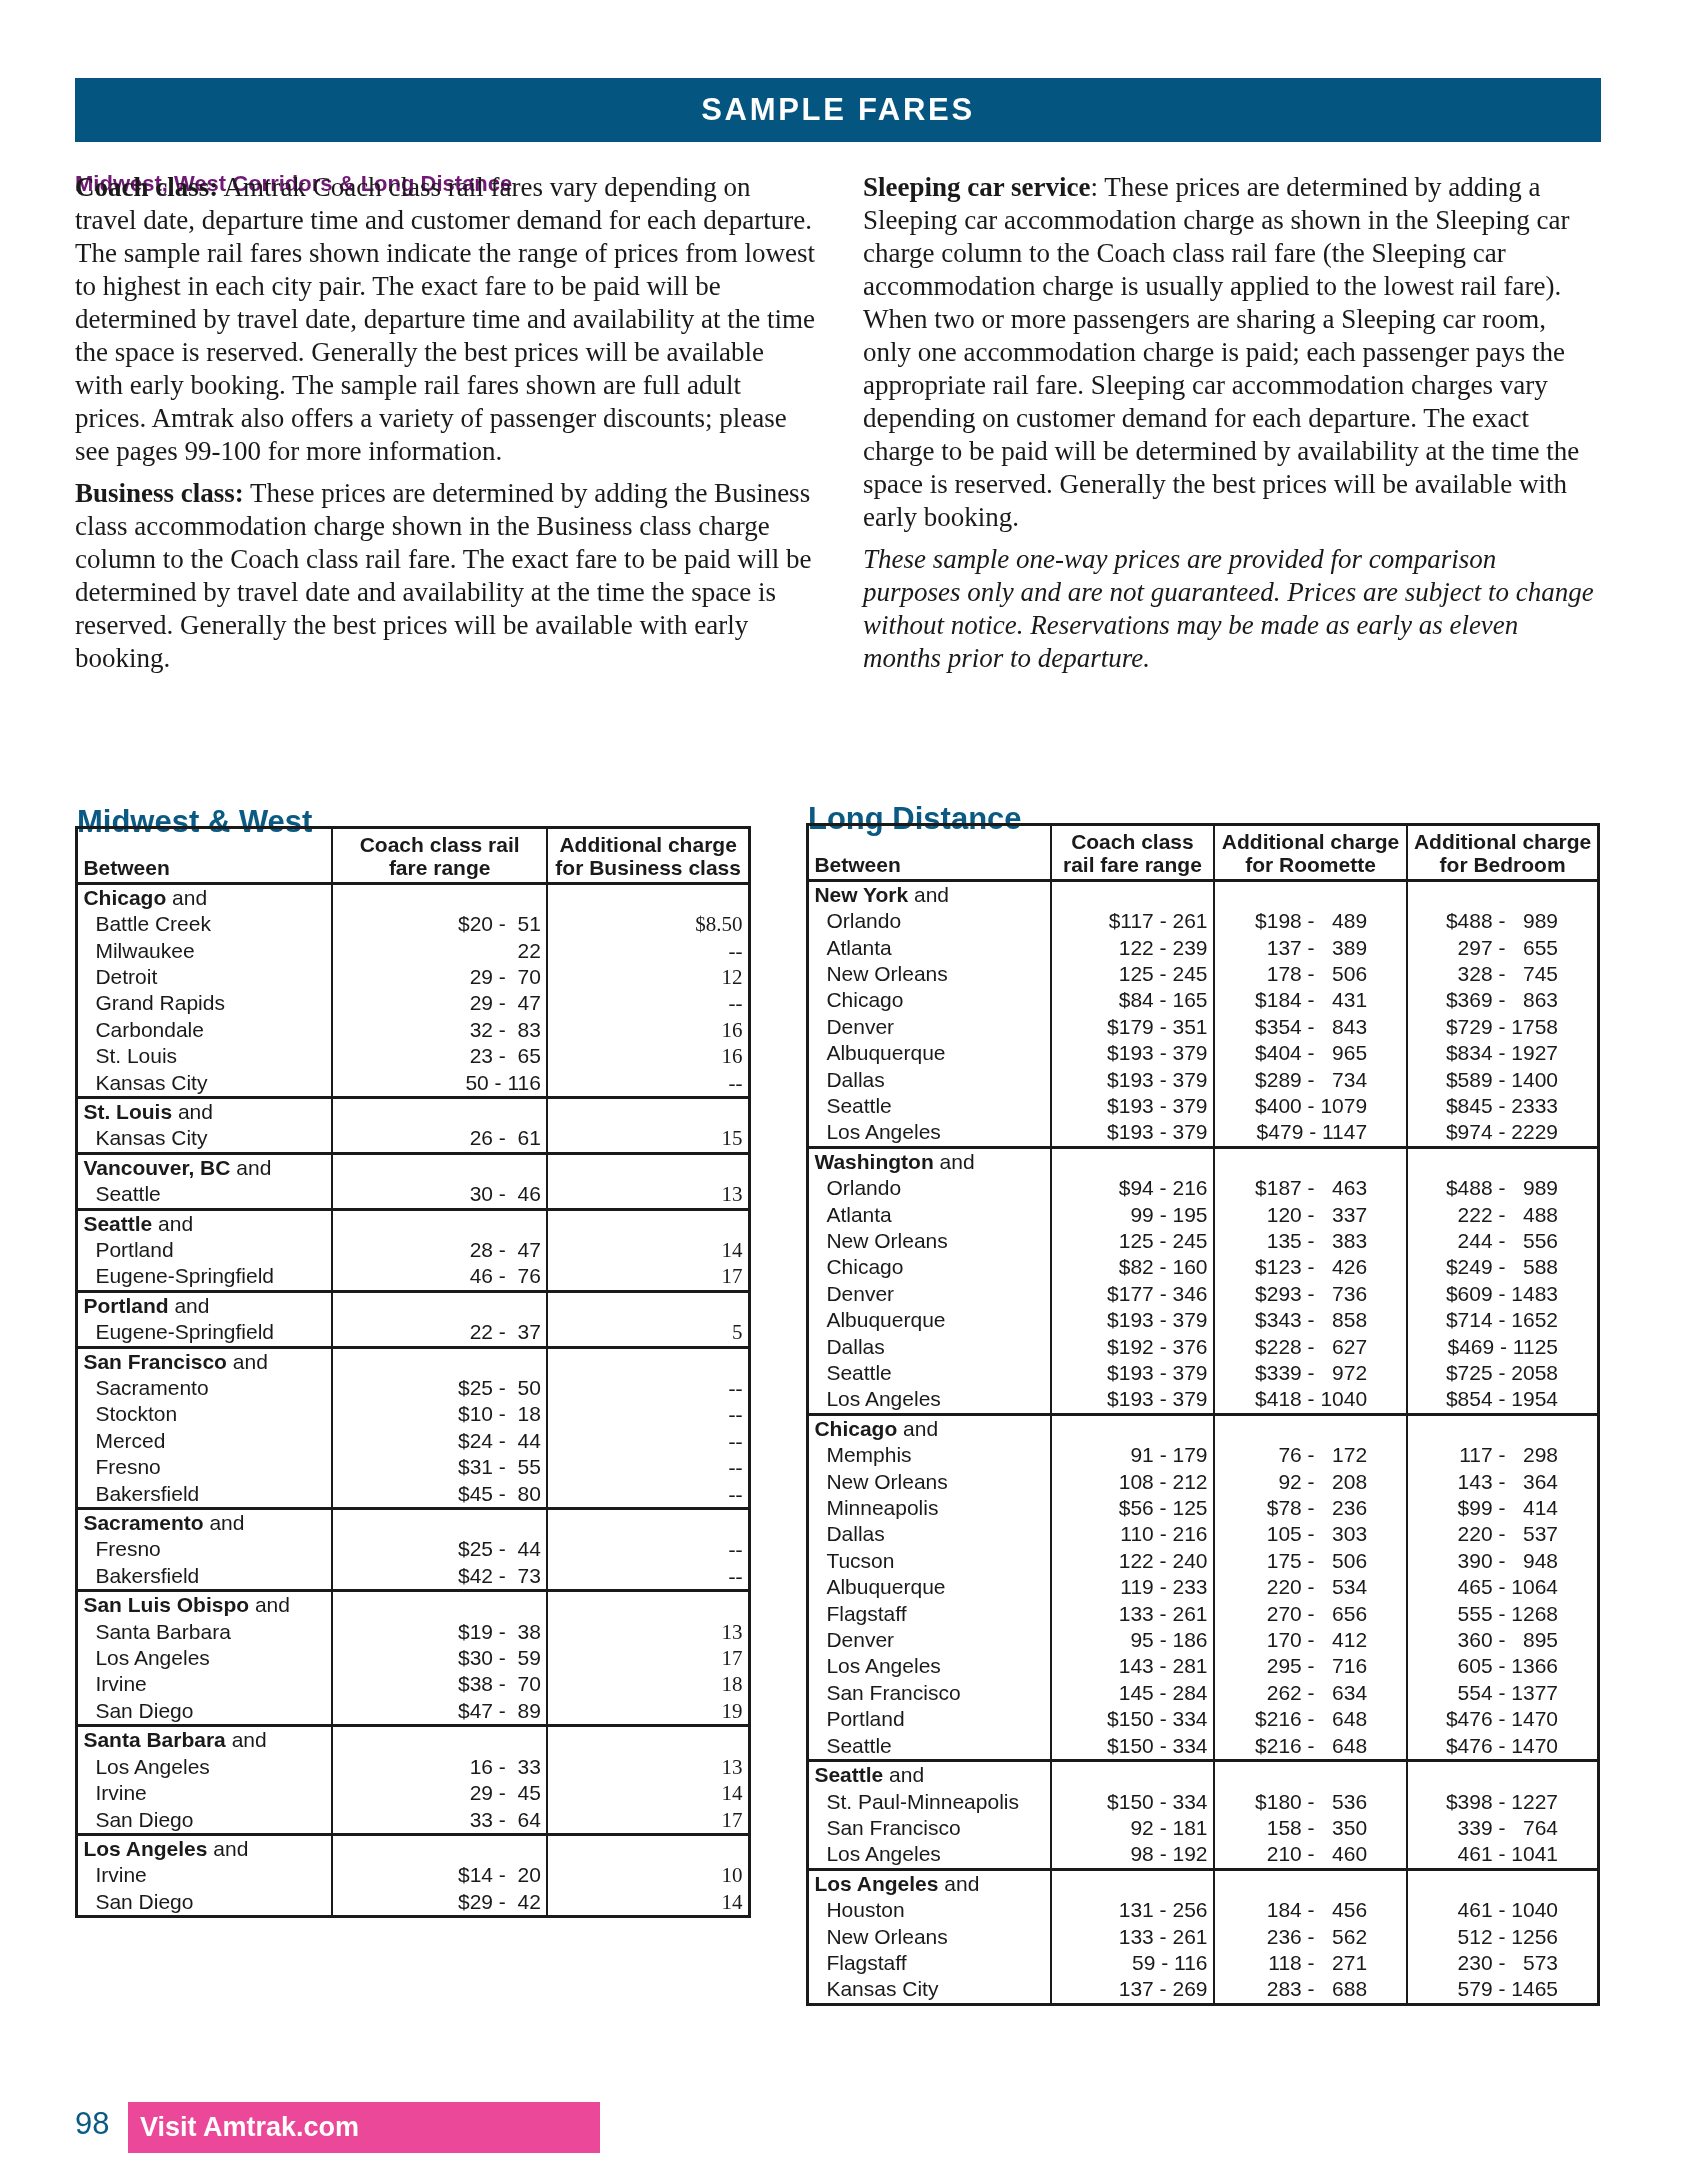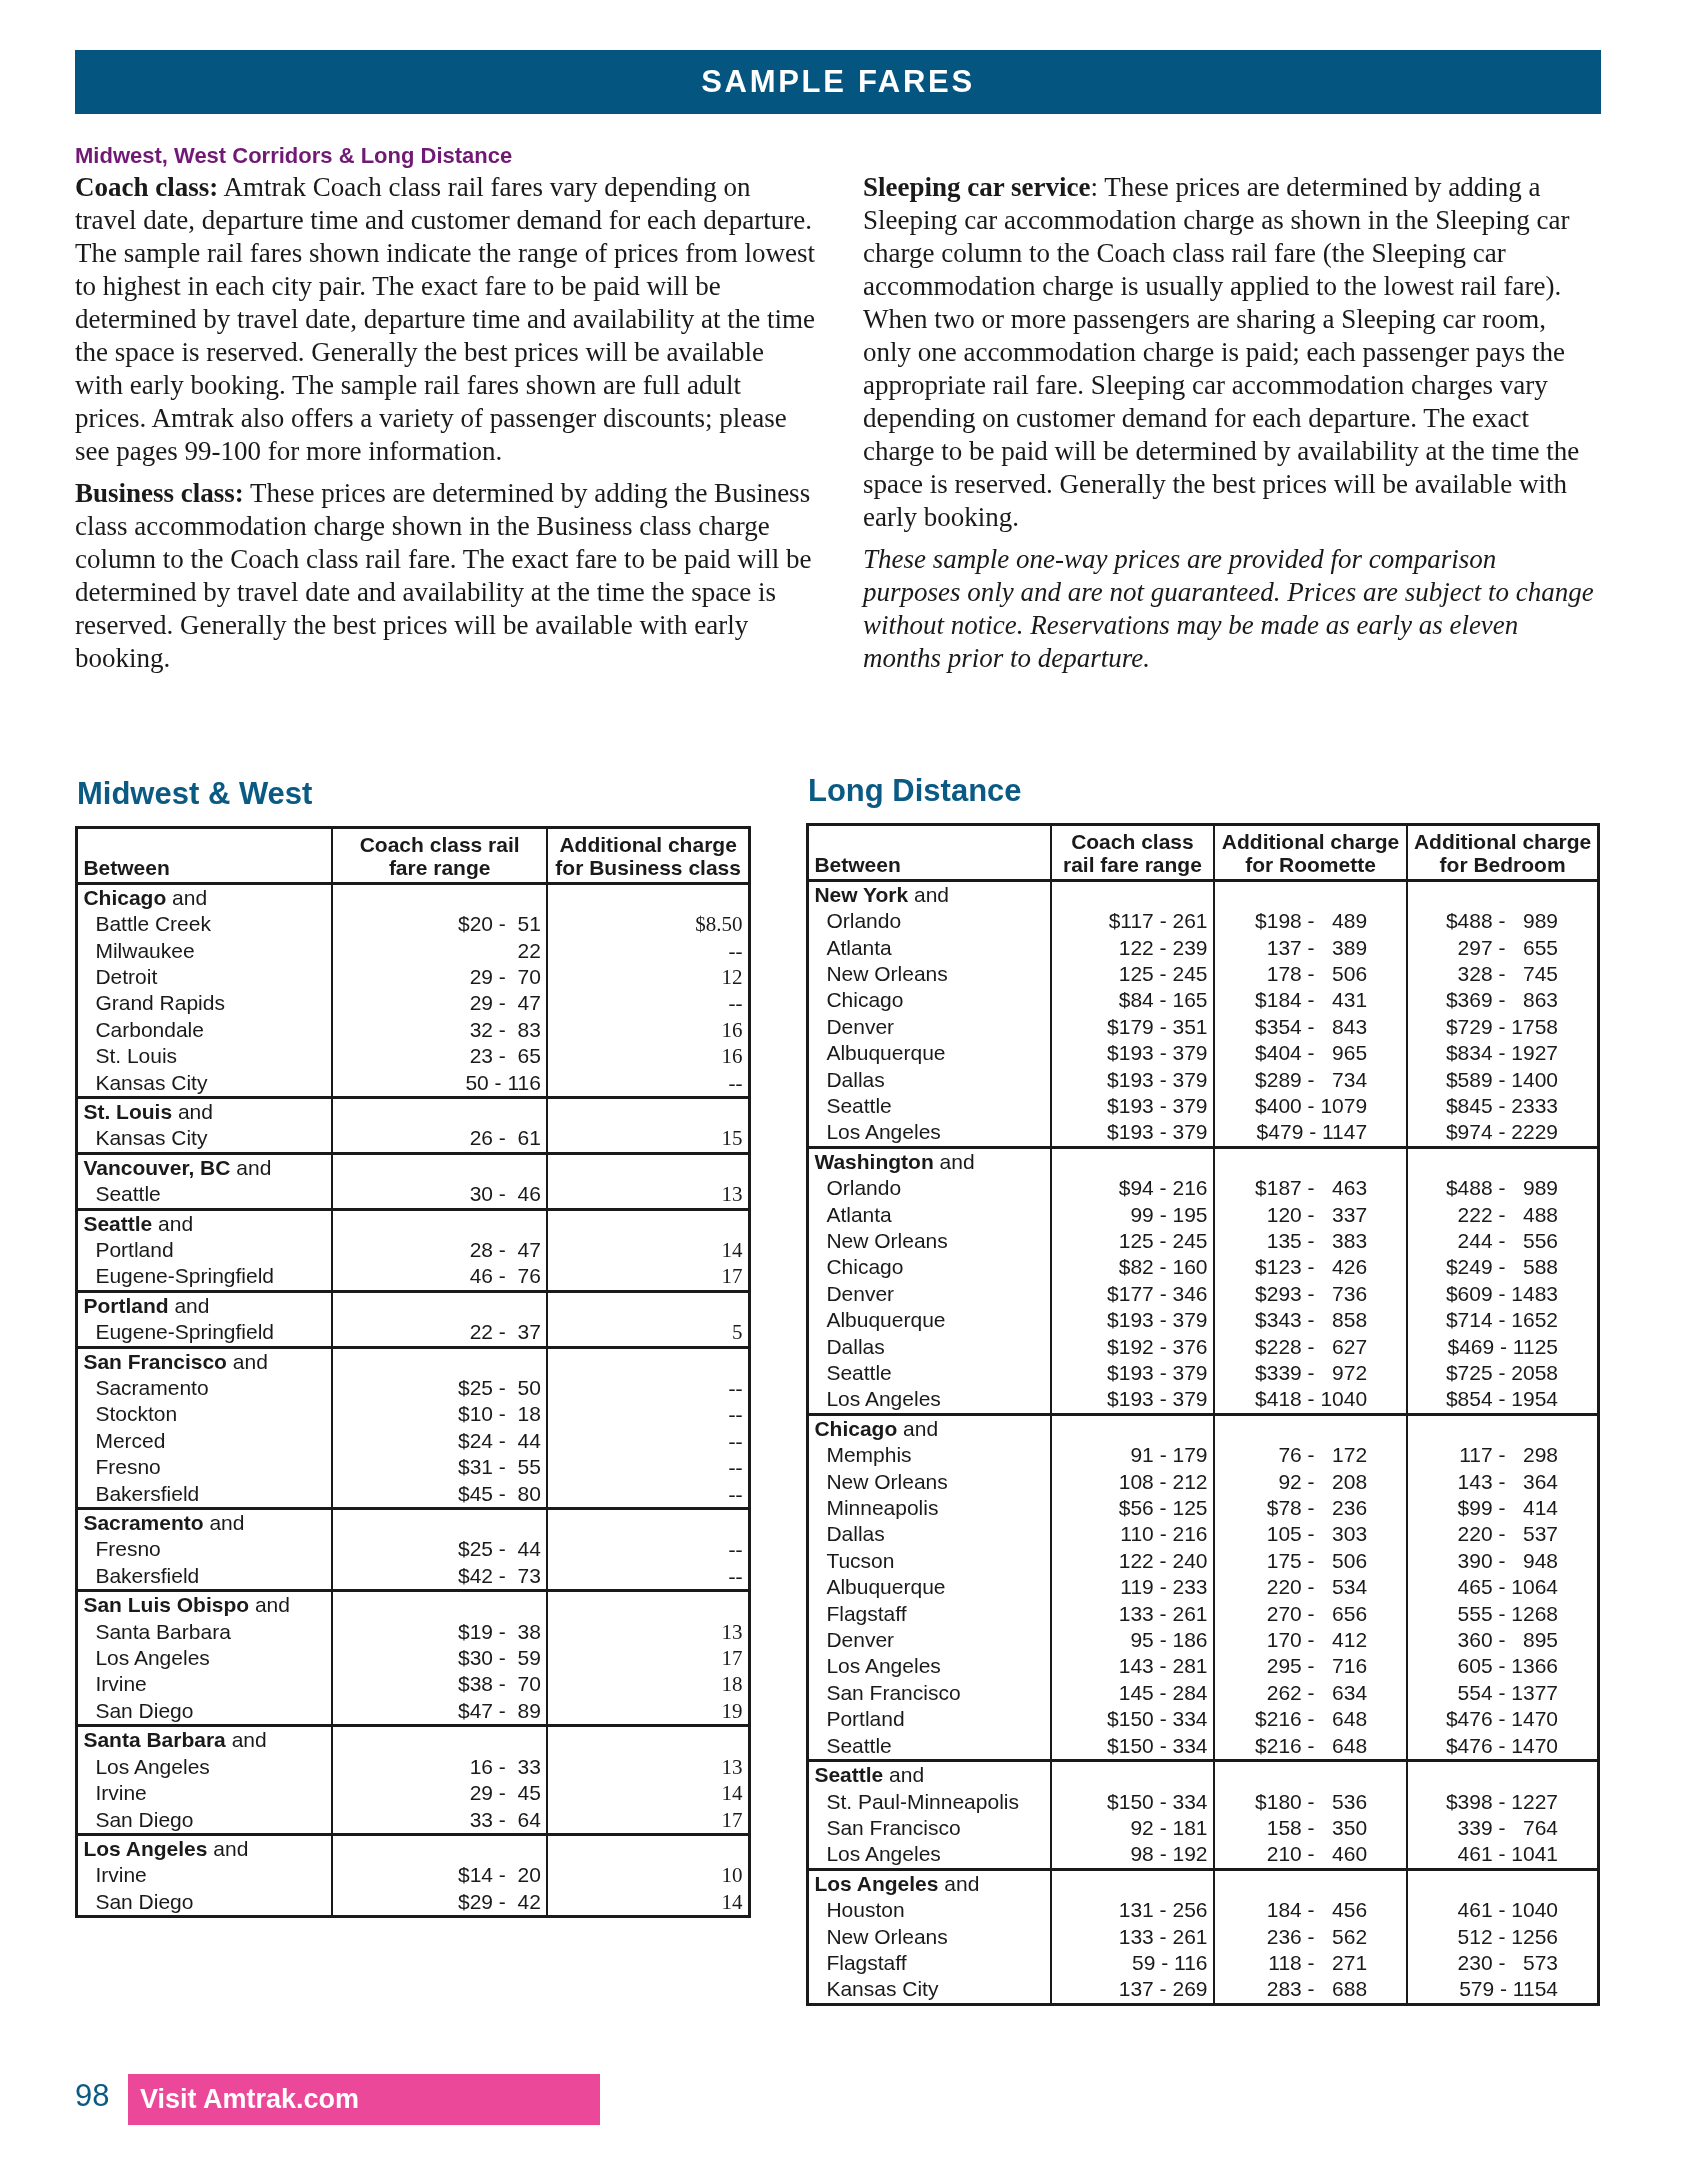--- a/index.html
+++ b/index.html
@@ -1,17 +1,17 @@
 <!DOCTYPE html>
 <html style="font-size:10.7px"><head>
 <meta charset="utf-8">
 <style>
   html, body { margin: 0; padding: 0; background: #ffffff; }
   body { width: 1681px; height: 2183px; position: relative; overflow: hidden; }
-  .sans { font-family: "Liberation Sans", "DejaVu Sans", sans-serif; }
+  .sans { font-family: "Liberation Sans", "DejaVu Sans", sans-serif; margin-top: 28px; }
   .serif { font-family: "Liberation Serif", "DejaVu Serif", serif; }
 
   .banner { position: absolute; left: 75px; top: 50px; width: 1526px; height: 64px;
     background: #04557f; color: #fff; display: flex; align-items: center; justify-content: center;
     font-size: 31px; letter-spacing: 2.7px; font-weight: bold; }
 
   .subhead { position: absolute; left: 75px; top: 143px; color: #701a75; font-size: 22px; font-weight: bold; }
 
   .col { position: absolute; top: 171px; width: 741px; color: #1a1a1a; font-size: 27px; line-height: 33px; }
   .col p { margin: 0 0 9.4px 0; }
@@ -570,21 +570,21 @@
       <tr>
         <td class="dest">Flagstaff</td>
         <td class="num c2">59 - 116</td>
         <td class="num c3">118 -   271</td>
         <td class="num c4">230 -   573</td>
       </tr>
       <tr>
         <td class="dest">Kansas City</td>
         <td class="num c2">137 - 269</td>
         <td class="num c3">283 -   688</td>
-        <td class="num c4">579 - 1154</td>
+        <td class="num c4">579 - 1465</td>
       </tr>
     </tbody>
   </table>
 
 <div class="footer-num sans">98</div>
 <div class="footer-bar sans">
   <span>Visit Amtrak.com</span>
 </div>
 
 

